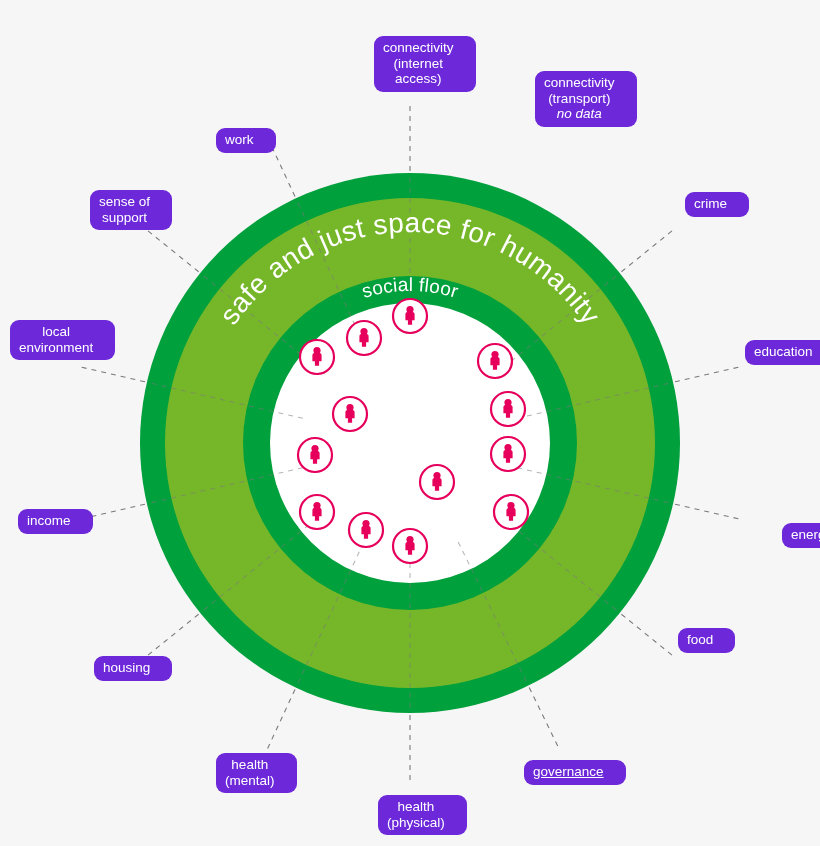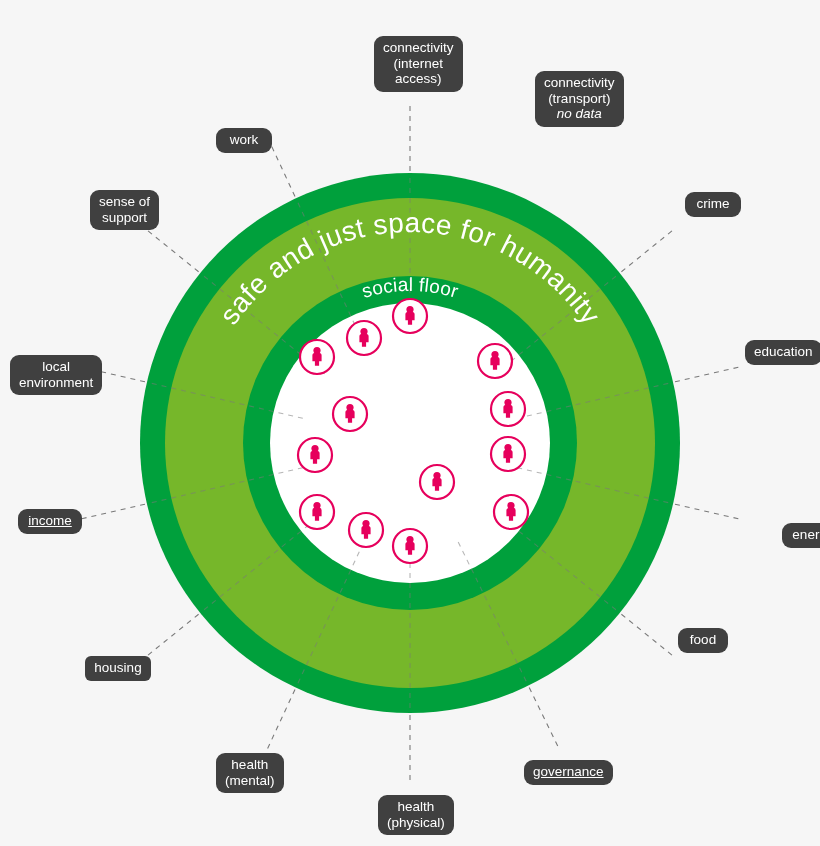--- a/index.html
+++ b/index.html
@@ -36,27 +36,27 @@
   .ring-text-outer { font-size: 28px; letter-spacing: 0.4px; }
   .ring-text-inner { font-size: 19px; letter-spacing: 0.2px; }
   .spoke {
     stroke: #7a7a7a;
     stroke-width: 1.1;
     stroke-dasharray: 5 5;
     fill: none;
   }
   .label {
     position: absolute;
-    background: #404040;
+    background: #6d28d9;
     color: #ffffff;
     border-radius: 9px;
     font-size: 13.5px;
     line-height: 15.5px;
     text-align: center;
-    padding: 4px 9px 5px 9px;
+    padding: 4px 22px 5px 9px;
     white-space: pre-line;
     box-sizing: border-box;
     font-family: "Liberation Sans", sans-serif;
     user-select: none;
   }
   .label .nodata {
     font-style: italic;
     display: block;
   }
 </style>
@@ -190,26 +190,26 @@
   <div id="labels-layer">
       <div class="label" style="left: 374px; top: 36px; min-width: 78px;"><span>connectivity
 (internet
 access)</span></div>
       <div class="label" style="left: 535px; top: 71px; min-width: 77px;"><span>connectivity
 (transport)</span><span class="nodata">no data</span></div>
       <div class="label" style="left: 216px; top: 92px; min-width: 56px; margin-top: 36px;"><span>work</span></div>
       <div class="label" style="left: 685px; top: 192px; min-width: 56px;"><span>crime</span></div>
       <div class="label" style="left: 90px; top: 190px; min-width: 68px;"><span>sense of
 support</span></div>
-      <div class="label" style="left: 10px; top: 355px; min-width: 90px;"><span>local
+      <div class="label" style="left: 10px; top: 320px; min-width: 90px;"><span>local
 environment</span></div>
       <div class="label" style="left: 745px; top: 340px; min-width: 70px;"><span>education</span></div>
-      <div class="label" style="left: 18px; top: 509px; min-width: 64px; text-decoration: underline;"><span>income</span></div>
+      <div class="label" style="left: 18px; top: 509px; min-width: 64px;"><span>income</span></div>
       <div class="label" style="left: 752px; top: 523px; min-width: 62px; margin-left: 30px;"><span>energy</span></div>
-      <div class="label" style="left: 85px; top: 656px; min-width: 66px; border-radius: 6px;"><span>housing</span></div>
+      <div class="label" style="left: 94px; top: 656px; min-width: 66px;"><span>housing</span></div>
       <div class="label" style="left: 678px; top: 628px; min-width: 50px;"><span>food</span></div>
       <div class="label" style="left: 216px; top: 753px; min-width: 62px;"><span>health
 (mental)</span></div>
       <div class="label" style="left: 524px; top: 760px; min-width: 86px; text-decoration: underline;"><span>governance</span></div>
       <div class="label" style="left: 378px; top: 795px; min-width: 70px;"><span>health
 (physical)</span></div>
     </div>
 </div>
 
 </body></html>

